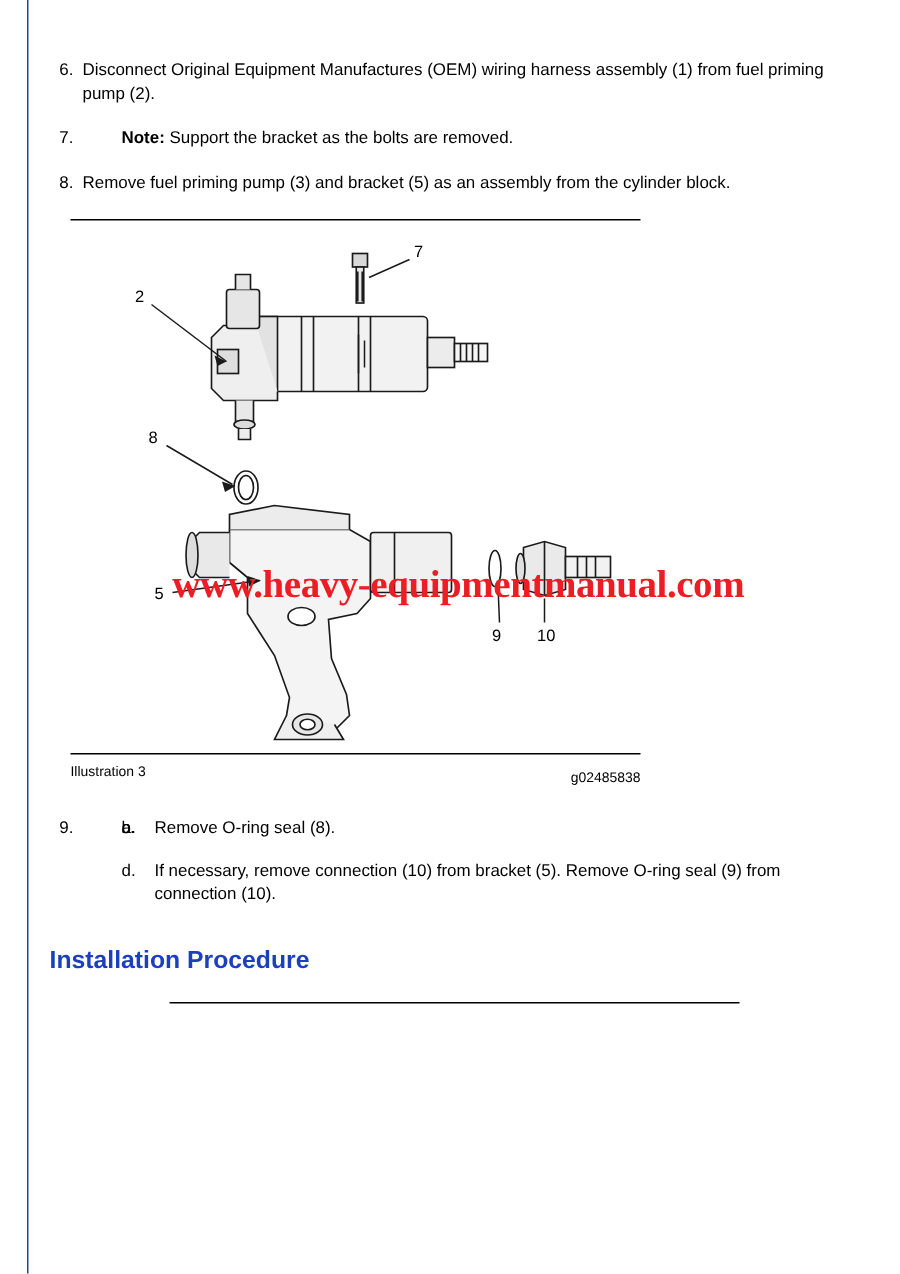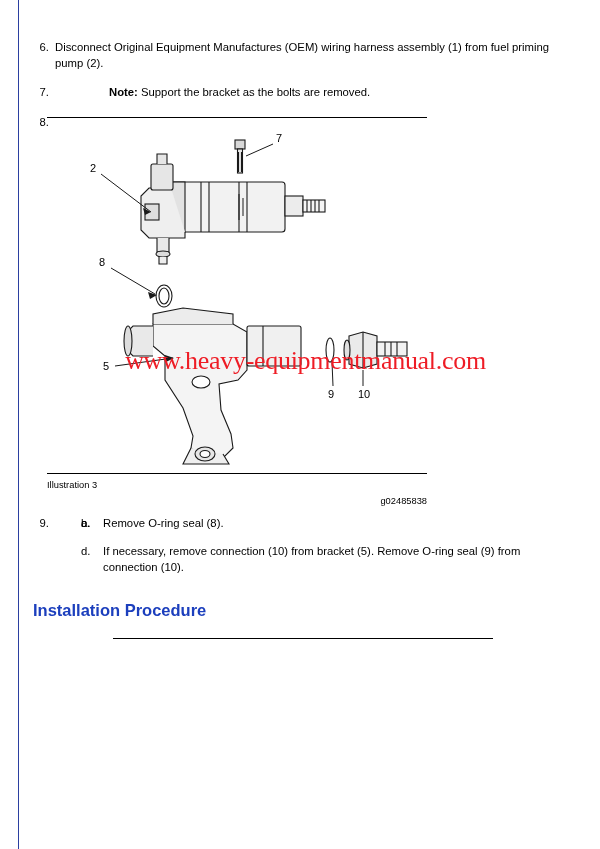--- a/index.html
+++ b/index.html
@@ -54,21 +54,20 @@
   }
   .note {
     position: relative;
     padding-left: 48px;
     margin-bottom: 14px;
     font-size: 11.3px;
     line-height: 15.5px;
   }
   .note .note-label {
     font-weight: bold;
-    margin-left: 28px;
   }
   .substep {
     position: relative;
     padding-left: 70px;
     margin-bottom: 13px;
     font-size: 11.3px;
     line-height: 15.5px;
   }
   .substep .letter {
     position: absolute;
@@ -98,37 +97,38 @@
   }
   .fig-caption {
     position: relative;
     margin: 6px 0 0 14px;
     width: 380px;
     font-size: 9.3px;
   }
   .fig-caption .cap-right {
     position: absolute;
     right: 0;
-    top: 16px;
+    top: 4px;
     font-size: 9.3px;
   }
 
   
   .watermark {
     position: absolute;
     left: 0;
     top: 228px;
     width: 545px;
     text-align: center;
     color: #ee1c25;
     font-size: 26px;
     font-family: "Liberation Serif", serif;
     letter-spacing: -0.3px;
     z-index: 5;
     white-space: nowrap;
+    font-weight: bold;
   }
 
   
   .section-heading {
     color: #1c3fbd;
     font-size: 16.5px;
     font-weight: bold;
     margin-top: 26px;
     margin-bottom: 14px;
   }
@@ -164,20 +164,21 @@
     <div class="step">
       <span class="num">7.</span>
     </div>
 
     <div class="note">
       <span class="note-label">Note:</span><span> Support the bracket as the bolts are removed.</span>
     </div>
 
     <div class="step">
       <span class="num">8.</span>
+      <span>Remove fuel priming pump (3) and bracket (5) as an assembly from the cylinder block.</span>
     </div>
 
     <div class="figure">
       <div class="fig-rule"></div>
 
       <div class="fig-body">
 
         <svg width="545" height="355" viewBox="0 0 545 355">
           <g fill="none" stroke="#1a1a1a" stroke-width="1.1">
 

